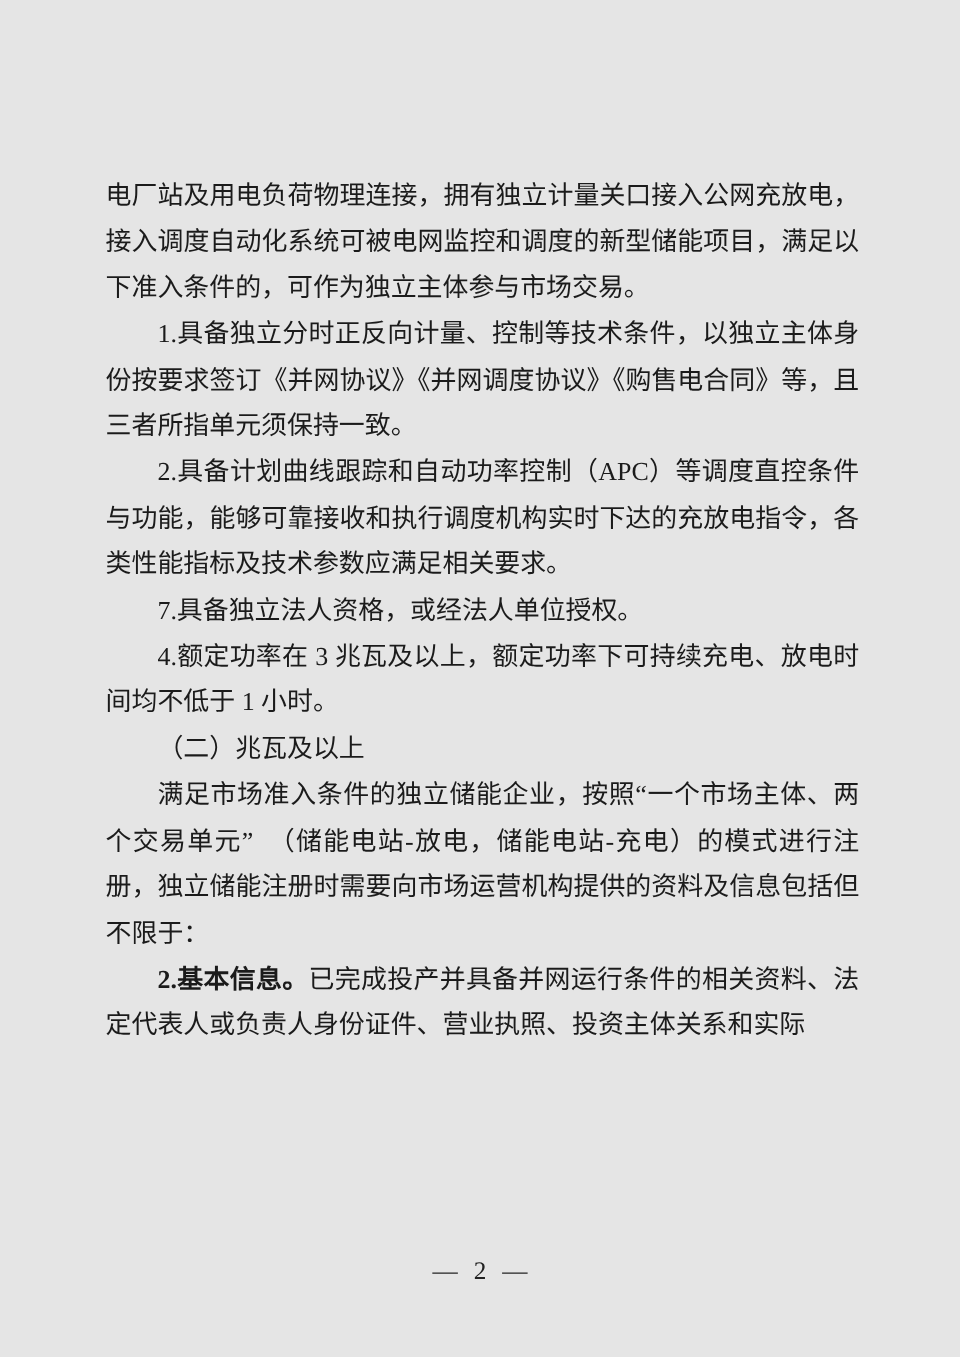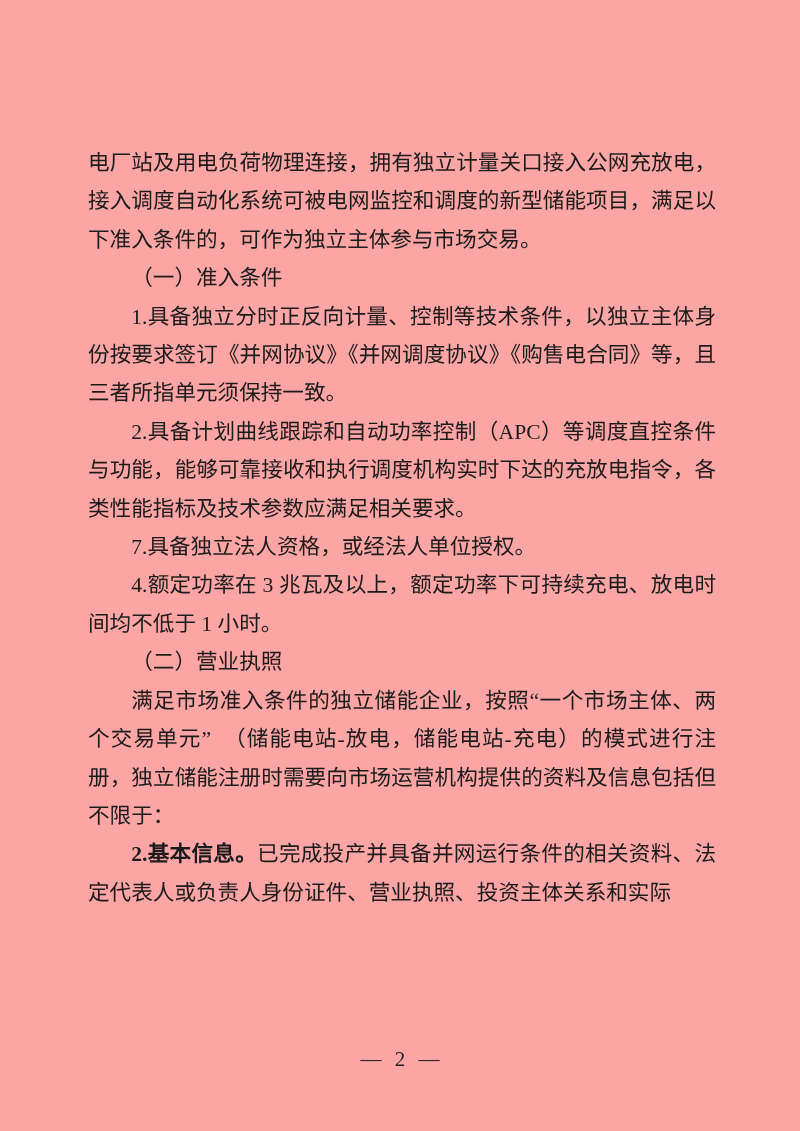--- a/index.html
+++ b/index.html
@@ -10,21 +10,21 @@
   body {
     width: 800px;
     height: 1131px;
     position: relative;
     overflow: hidden;
     font-family: "Liberation Serif", serif;
   }
   .page {
     position: absolute;
     inset: 0;
-    background: #fca5a5;
+    background: #e5e5e5;
   }
   .doc-body {
     position: absolute;
     left: 88px;
     top: 144px;
     width: 628px;
     font-size: 21.6px;
     line-height: 38.4px;
     color: #1b1b1b;
     text-align: justify;
@@ -55,32 +55,31 @@
   }
 </style>
 </head>
 <body>
 
 <div class="page">
   <div class="doc-body">
 
     <p class="para"><b class="bold-lead"></b><span>电厂站及用电负荷物理连接，拥有独立计量关口接入公网充放电，接入调度自动化系统可被电网监控和调度的新型储能项目，满足以下准入条件的，可作为独立主体参与市场交易。</span></p>
 
-    <p class="para indent"><b class="bold-lead"></b><span>（一）准入条件</span></p>
 
     <p class="para indent"><b class="bold-lead"></b><span>1.具备独立分时正反向计量、控制等技术条件，以独立主体身份按要求签订《并网协议》《并网调度协议》《购售电合同》等，且三者所指单元须保持一致。</span></p>
 
     <p class="para indent"><b class="bold-lead"></b><span>2.具备计划曲线跟踪和自动功率控制（APC）等调度直控条件与功能，能够可靠接收和执行调度机构实时下达的充放电指令，各类性能指标及技术参数应满足相关要求。</span></p>
 
     <p class="para indent"><b class="bold-lead"></b><span>7.具备独立法人资格，或经法人单位授权。</span></p>
 
     <p class="para indent"><b class="bold-lead"></b><span>4.额定功率在 3 兆瓦及以上，额定功率下可持续充电、放电时间均不低于 1 小时。</span></p>
 
 
-    <p class="para indent"><b class="bold-lead"></b><span>（二）营业执照</span></p>
+    <p class="para indent"><b class="bold-lead"></b><span>（二）兆瓦及以上</span></p>
 
     <p class="para indent"><b class="bold-lead"></b><span>满足市场准入条件的独立储能企业，按照“一个市场主体、两个交易单元”　（储能电站-放电，储能电站-充电）的模式进行注册，独立储能注册时需要向市场运营机构提供的资料及信息包括但不限于：</span></p>
 
     <p class="para indent"><b class="bold-lead">2.基本信息。</b><span>已完成投产并具备并网运行条件的相关资料、法定代表人或负责人身份证件、营业执照、投资主体关系和实际</span></p>
 
   </div>
 
   <div class="page-footer">— 2 —</div>
 </div>
 

